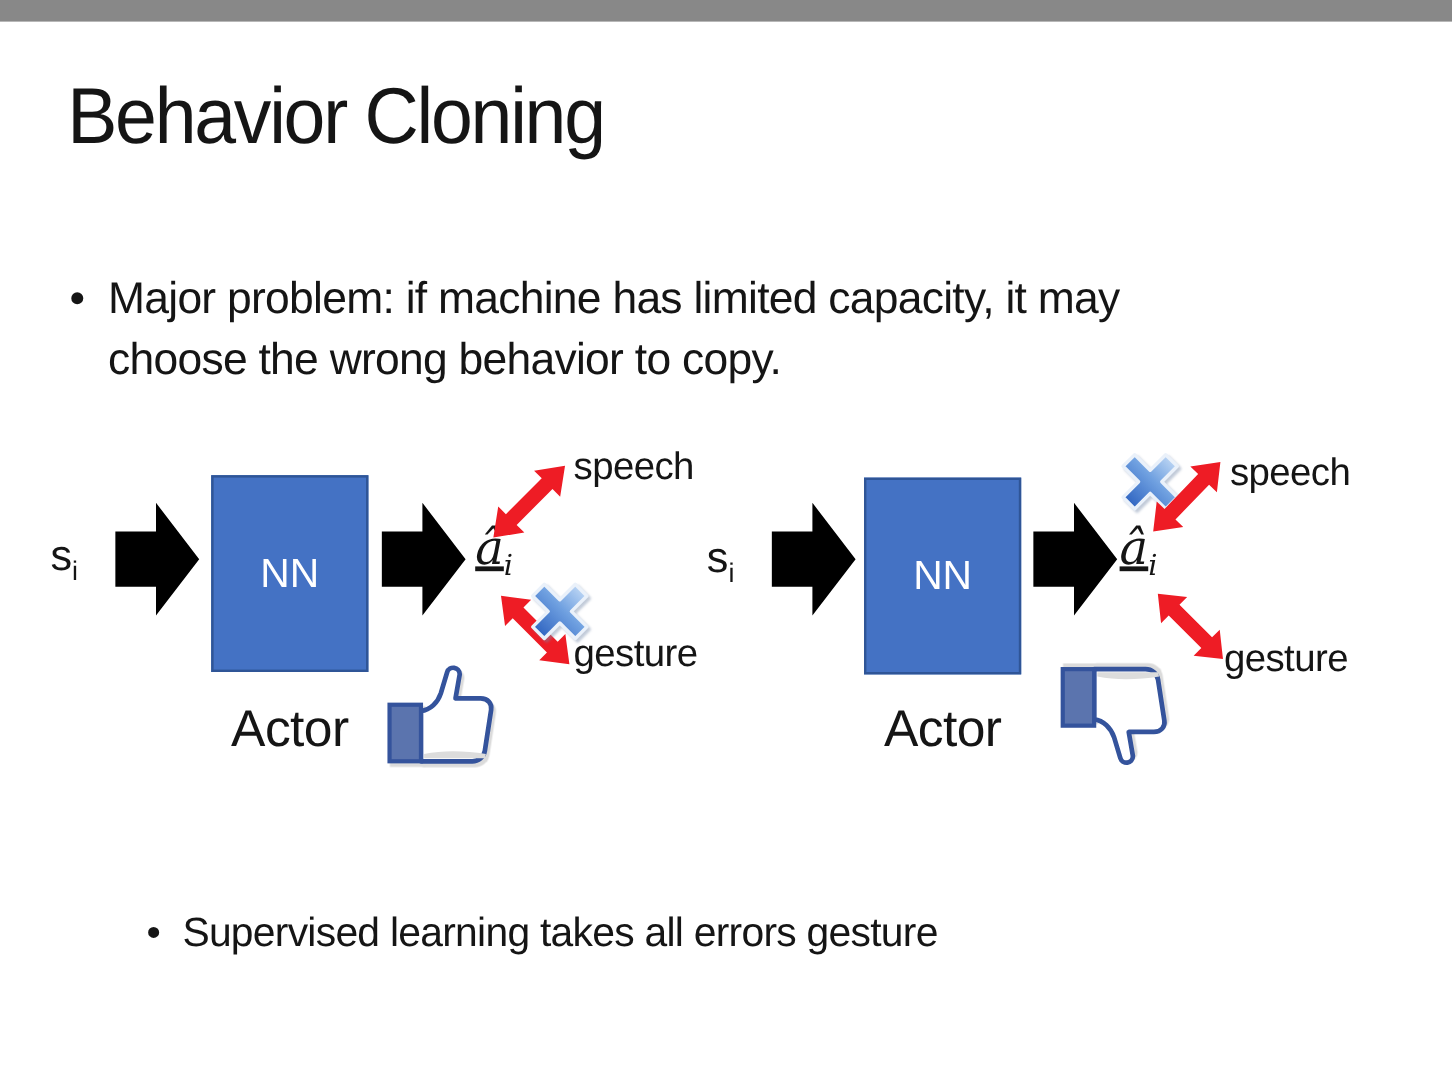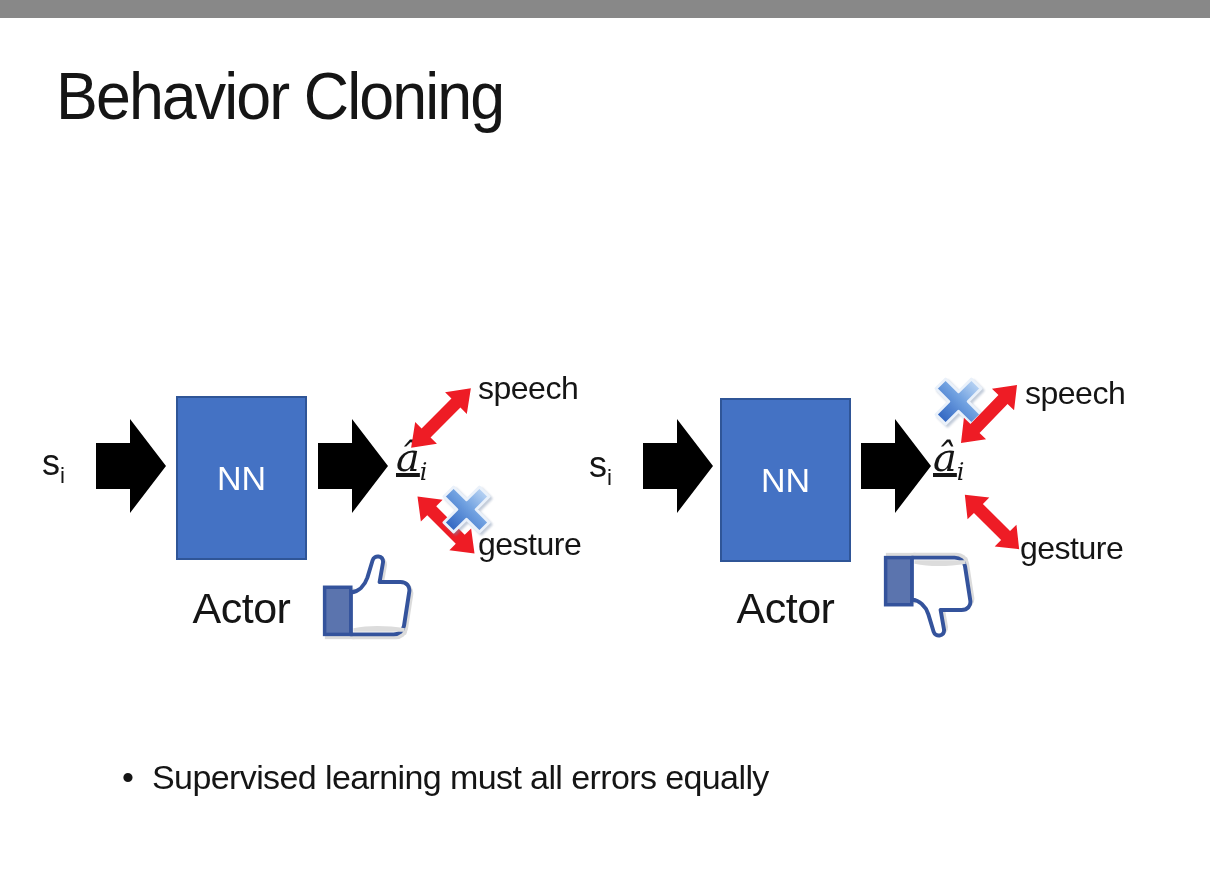--- a/index.html
+++ b/index.html
@@ -113,20 +113,23 @@
       <stop offset="0.45" style="stop-color:var(--cross-blue-mid)"></stop>
       <stop offset="1" style="stop-color:var(--cross-blue-dark)"></stop>
     </linearGradient>
   </defs>
 </svg>
 
 <div class="slide">
 
   <h1 class="title">Behavior Cloning</h1>
 
+  <div class="bullet b1">
+    <span class="btxt">Major problem: if machine has limited capacity, it may choose the wrong behavior to copy.</span>
+  </div>
 
   <div class="diagram" id="dg-left">
     <div class="si"><span>s</span><sub>i</sub></div>
     <svg class="blk a1" viewBox="0 0 72 100" preserveAspectRatio="none">
         <polygon points="0,27 34,27 34,3 70,50 34,97 34,73 0,73" fill="var(--arrow-black)"></polygon>
       </svg>
     <div class="nnbox">
         <span>NN</span>
       </div>
     <div class="actor">Actor</div>
@@ -187,18 +190,18 @@
     <div class="blabel gesture">gesture</div>
 
     <svg class="thumb" viewBox="0 0 110 100">
       <path d="M33,94 L33,46 C42,45 49,38 52,29 L58,9 C60,2.5 70,3.5 70,11 L66,34 L90,34 C97,34 101,39 100,45 L94,84 C93,90 88,94 82,94 Z" fill="#ffffff" stroke="var(--thumb-outline-navy)" stroke-width="4.5" stroke-linejoin="round"></path>
       <path d="M36,87 C55,83 76,84 95,87 L94,91 L36,91 Z" fill="#DCDCDC"></path>
       <rect x="3" y="40" width="30" height="54" fill="var(--thumb-cuff-blue)" stroke="var(--thumb-outline-navy)" stroke-width="4"></rect>
     </svg>
   </div>
 
   <div class="bullet b3">
-    <span class="btxt">Supervised learning must all errors equally</span>
+    <span class="btxt">Supervised learning takes all errors gesture</span>
   </div>
 
   <div class="clip-strip"></div>
 
 </div>
 
 </body></html>

